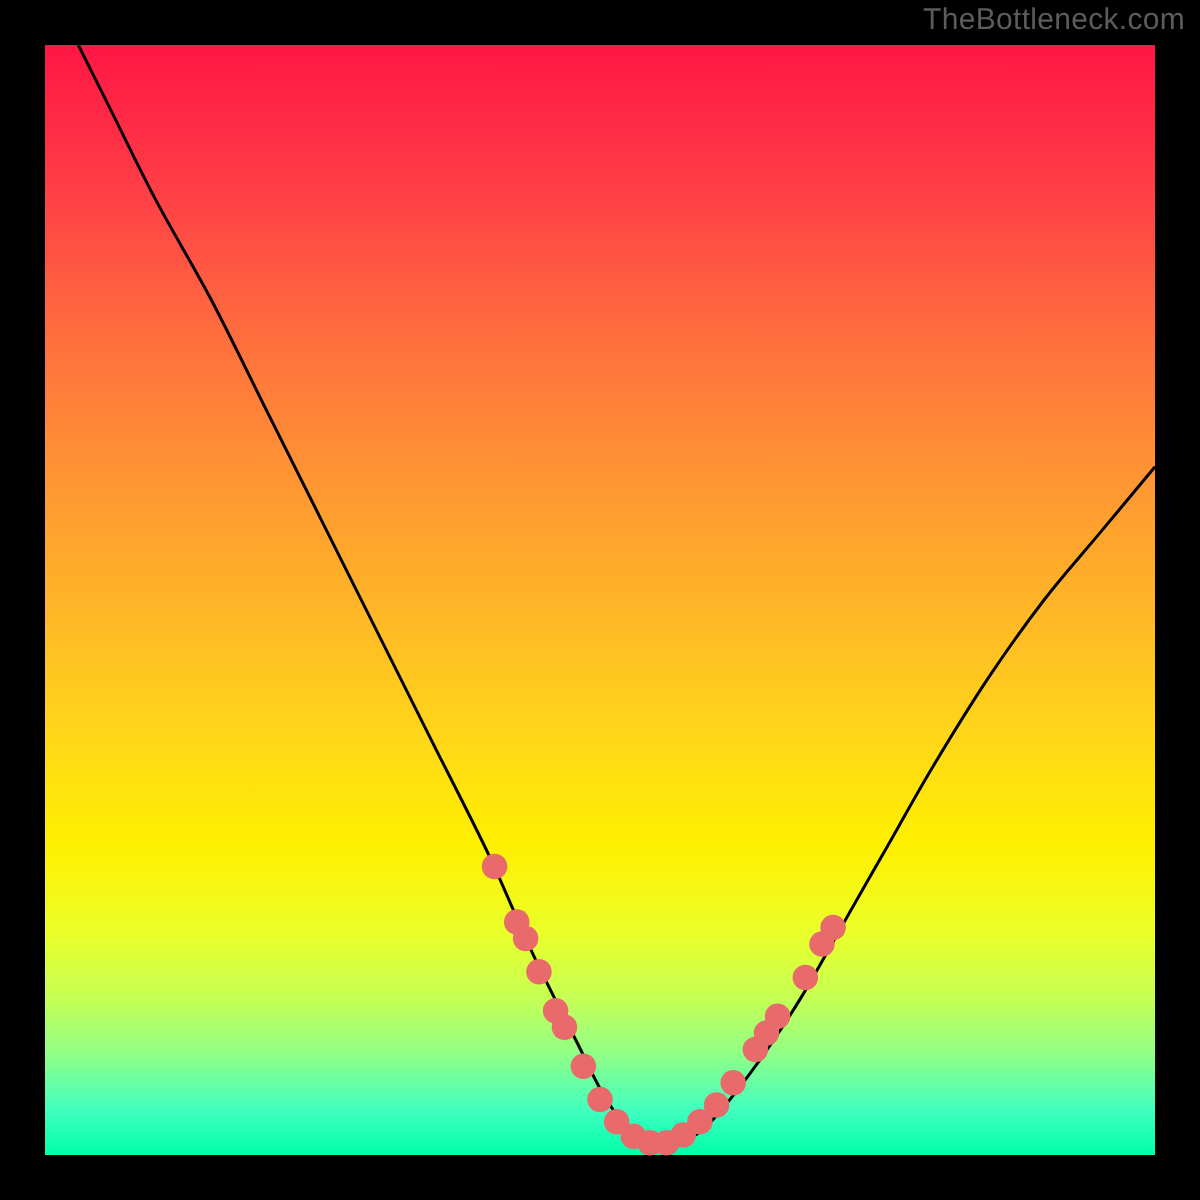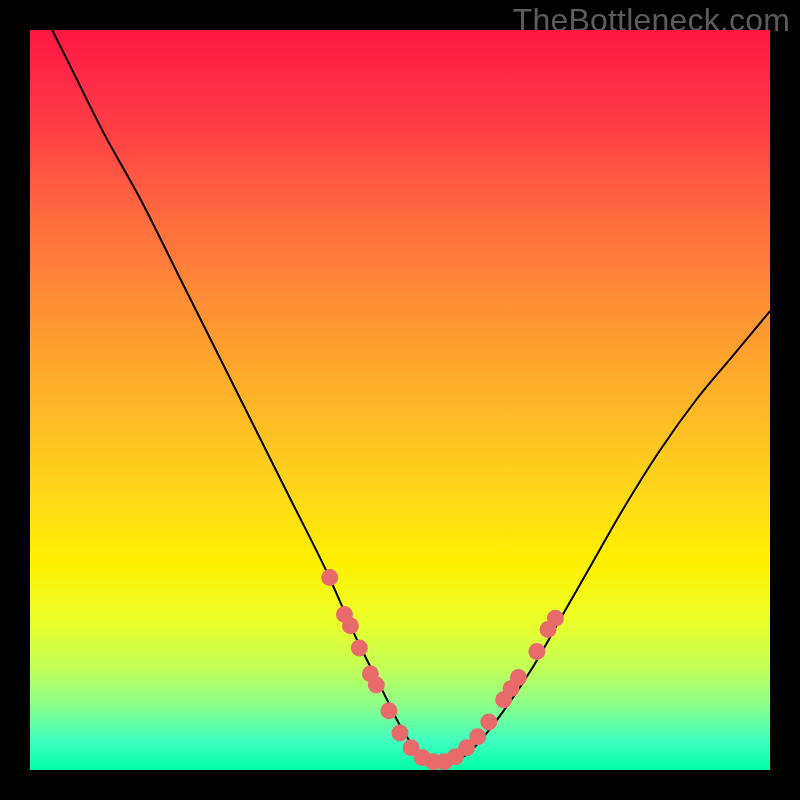--- a/index.html
+++ b/index.html
@@ -17,21 +17,21 @@
     left: 0;
     width: 800px;
     height: 800px;
     background: #000;
   }
   .watermark {
     position: absolute;
     top: 2px;
     right: 10px;
     color: #5c5c5c;
-    font-size: 32px;
+    font-size: 20px;
     font-weight: 500;
     letter-spacing: 0.2px;
   }
   svg.plot {
     position: absolute;
     top: 0;
     left: 0;
   }
 </style>
 </head>

